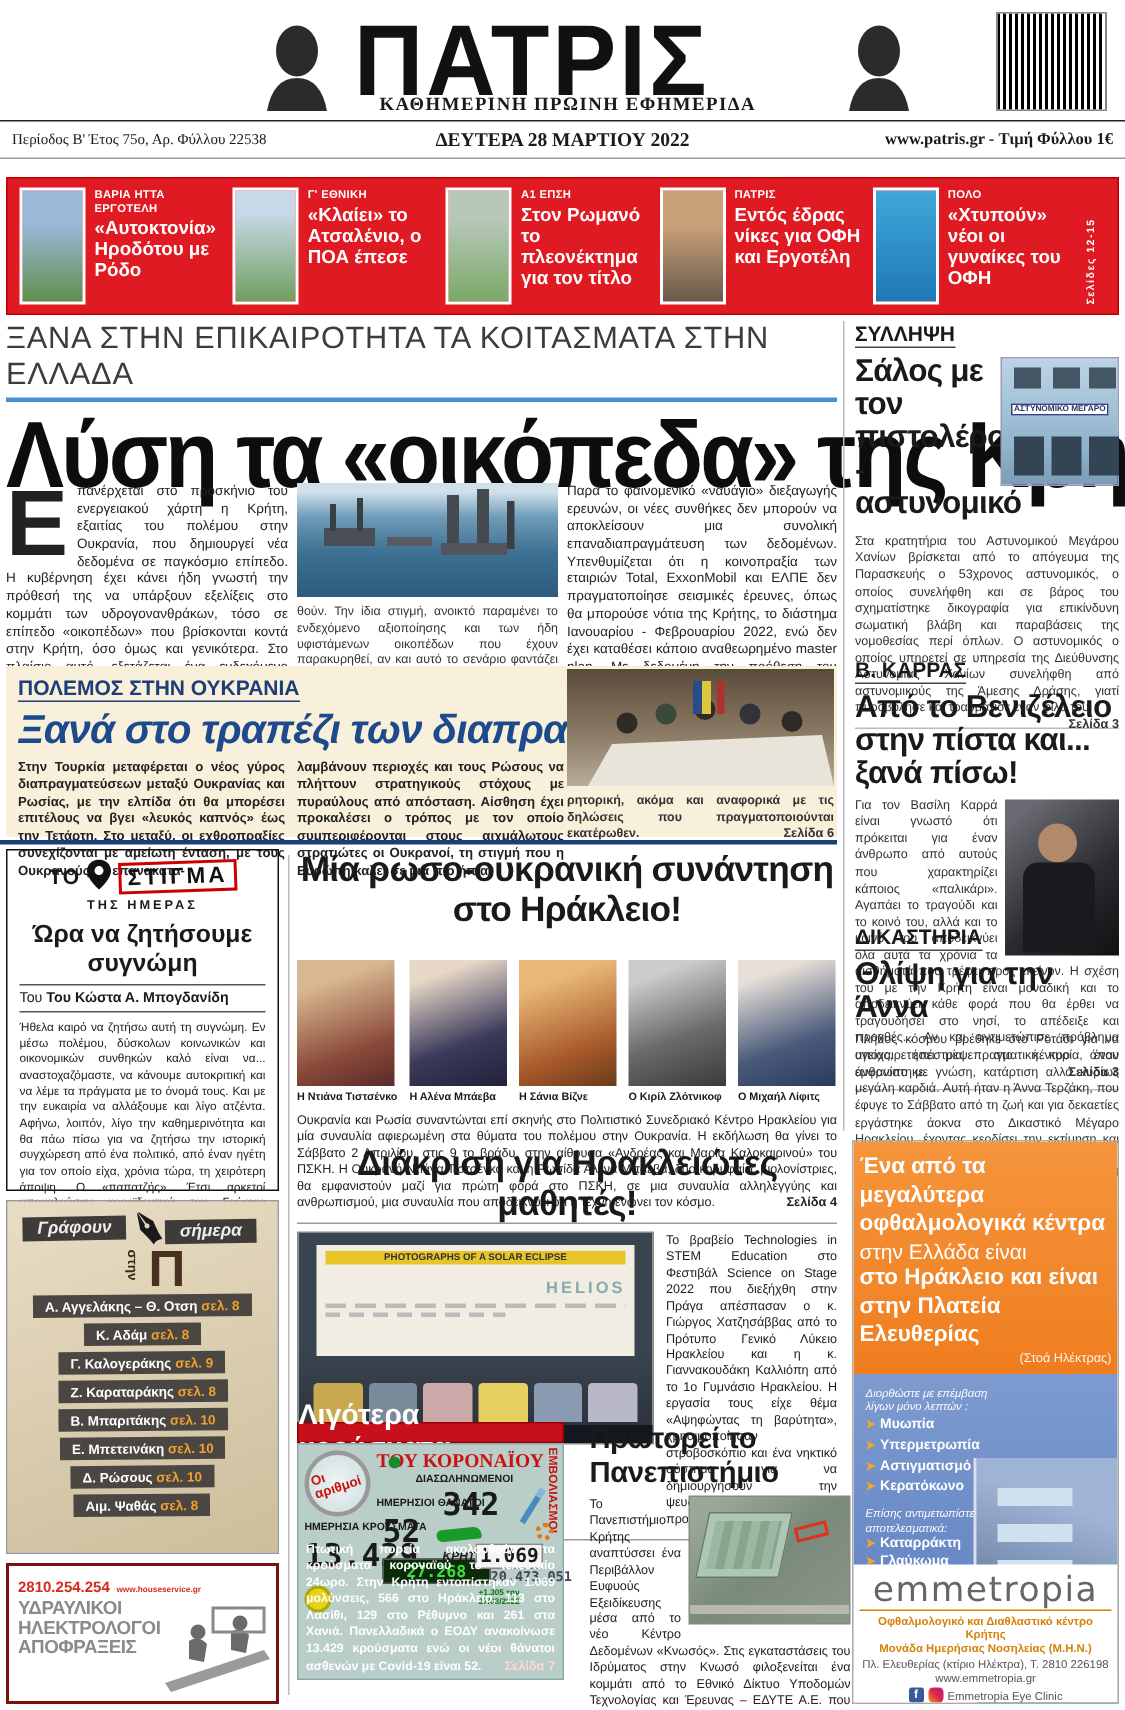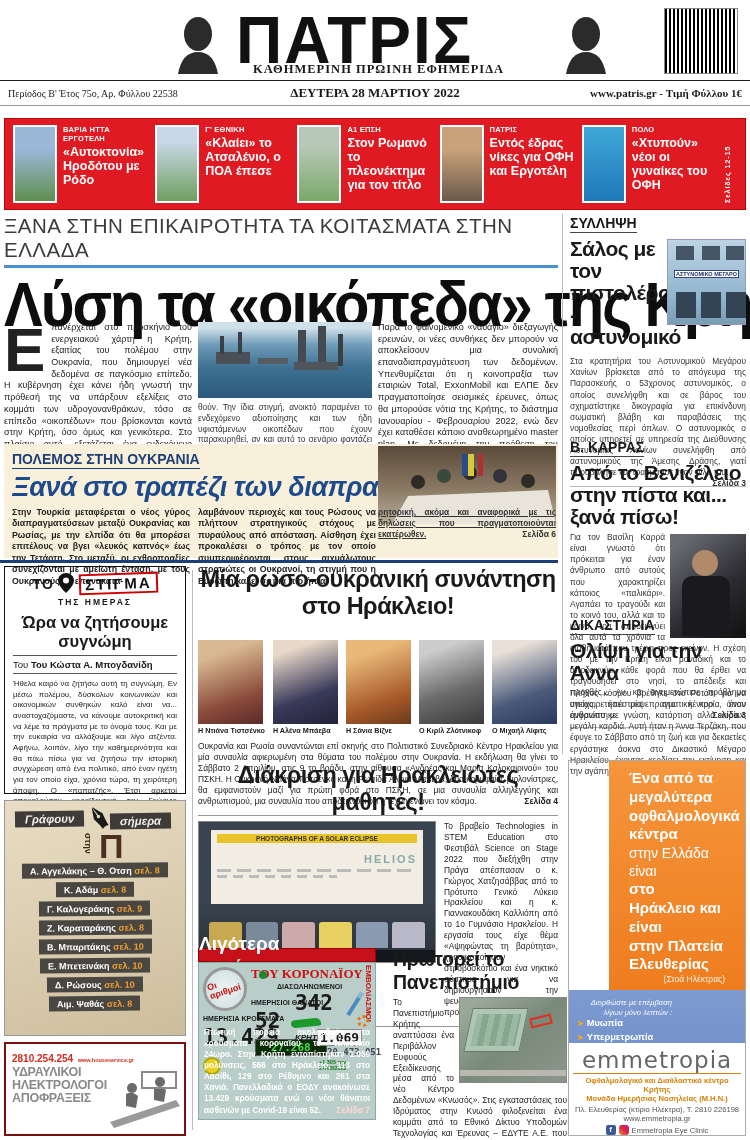--- a/index.html
+++ b/index.html
@@ -66,21 +66,21 @@
   .wban{background:#3f3b38;color:#eee;font-style:italic;font-weight:bold;font-size:11.5px;padding:2px 10px;display:inline-block;transform:rotate(-1deg);}
   .wrow{background:#4a4642;color:#fff;font-weight:bold;font-size:9px;padding:2.5px 8px;margin:4px auto;width:fit-content;transform:rotate(-.5deg);}
   .wrow .pg{color:#f0a030;}
   
   .house{border:2px solid #7a1010;padding:4px 6px;position:relative;background:#fff;}
   .house-t{color:#d42b1e;font-weight:900;font-size:23px;letter-spacing:-1px;line-height:.95;}
   .house-ph{color:#d42b1e;font-weight:bold;font-size:10px;}
   .house-s{color:#8a8a8a;font-weight:900;font-size:12.5px;line-height:1.05;letter-spacing:-.3px;}
   
   .eye{border:1px solid #aaa;overflow:hidden;}
-  .eye-orange{background:linear-gradient(180deg,#f5953c,#ef7d1f);color:#fff;padding:8px 20px 6px;margin-left:40px;}
+  .eye-orange{background:linear-gradient(180deg,#f5953c,#ef7d1f);color:#fff;padding:8px 4px 6px;}
   .eye-h1{font-size:15px;font-weight:bold;line-height:1.25;}
   .eye-h2{font-size:14px;line-height:1.3;}
   .eye-sub{font-size:8.5px;text-align:right;opacity:.9;}
   .eye-blue{background:linear-gradient(180deg,#7d9bd0,#5d7fc0);color:#fff;position:relative;}
   .eye-lbl{font-size:7.6px;font-style:italic;line-height:1.25;opacity:.95;}
   .eye-li{font-size:9.3px;font-weight:bold;line-height:1.5;}
   .arrow{color:#f5a623;font-size:8px;margin-right:3px;}
   .eye-foot{background:#fff;color:#555;text-align:center;padding:4px 4px 2px;}
   .eye-logo{font-size:23px;color:#666;letter-spacing:1px;font-family:"DejaVu Sans",sans-serif;}
   .eye-d{font-size:7.6px;color:#d4820a;font-weight:bold;text-align:center;}
@@ -195,21 +195,21 @@
       <circle cx="40" cy="36" r="7" fill="#2e2a26"></circle>
         <circle cx="66" cy="30" r="7" fill="#3a4a3a"></circle>
         <circle cx="92" cy="27" r="7" fill="#2e2a26"></circle>
         <circle cx="122" cy="30" r="7" fill="#32323a"></circle>
         <circle cx="150" cy="35" r="7" fill="#2e2a26"></circle>
       <rect x="84" y="8" width="6" height="22" fill="#2a4a8a"></rect>
         <rect x="90" y="8" width="6" height="22" fill="#d8c83a"></rect>
         <rect x="100" y="8" width="5" height="22" fill="#b03030"></rect>
     </svg>
   </div>
-  <div class="abs cap just" style="left:378px;top:507px;width:178px;text-decoration:underline;">
+  <div class="abs cap just" style="left:378px;top:528px;width:178px;">
     <span style="font-weight:bold;">ρητορική, ακόμα και αναφορικά με τις δηλώσεις που πραγματοποιούνται εκατέρωθεν.</span>
     <span class="pref">Σελίδα 6</span>
   </div>
   <div class="abs" style="left:0;top:560px;width:558px;height:3px;background:#1c3f77;"></div>
 
   <div class="abs vline" style="left:562px;top:214px;height:540px;"></div>
   <div class="abs vline" style="left:192px;top:570px;height:560px;"></div>
 
   <div class="abs" style="left:570px;top:214px;width:176px;">
     <div class="side-k">ΣΥΛΛΗΨΗ</div>
@@ -264,21 +264,21 @@
       <div class="eye-h1">στην Πλατεία Ελευθερίας</div>
       <div class="eye-sub">(Στοά Ηλέκτρας)</div>
     </div>
     <div class="eye-blue" style="height:198px;padding:8px 0 0 8px;">
       <div style="position:absolute;right:0;top:56px;width:96px;height:190px;background:linear-gradient(200deg,#9fb4d4 20%,#63799c 60%,#3e4a64);border-left:2px solid #dde;">
         <div style="position:absolute;left:10px;top:100px;width:60px;height:26px;background:linear-gradient(180deg,#f8d898,#e8a84c);"></div>
         <div style="position:absolute;left:14px;top:20px;width:50px;height:12px;background:#cfe0ee;"></div>
         <div style="position:absolute;left:14px;top:44px;width:50px;height:12px;background:#cfe0ee;"></div>
         <div style="position:absolute;left:14px;top:68px;width:50px;height:12px;background:#cfe0ee;"></div>
       </div>
-      <div class="eye-lbl" style="width:95px;text-align:right;">Διορθώστε με επέμβαση λίγων μόνο λεπτών :</div>
+      <div class="eye-lbl" style="width:95px;">Διορθώστε με επέμβαση λίγων μόνο λεπτών :</div>
       <div class="eye-li"><span class="arrow">➤</span><span>Μυωπία</span></div>
       <div class="eye-li"><span class="arrow">➤</span><span>Υπερμετρωπία</span></div>
       <div class="eye-li"><span class="arrow">➤</span><span>Αστιγματισμό</span></div>
       <div class="eye-li"><span class="arrow">➤</span><span>Κερατόκωνο</span></div>
       <div class="eye-lbl" style="width:78px;margin-top:6px;">Επίσης αντιμετωπίστε αποτελεσματικά:</div>
       <div class="eye-li" style="width:80px;line-height:1.25;"><span class="arrow">➤</span><span>Καταρράκτη</span></div>
       <div class="eye-li" style="width:80px;line-height:1.25;"><span class="arrow">➤</span><span>Γλαύκωμα</span></div>
       <div class="eye-li" style="width:80px;line-height:1.25;"><span class="arrow">➤</span><span>Προβλήματα Αισθητικής Οφθαλμολογίας</span></div>
       <div class="eye-li" style="width:80px;line-height:1.25;"><span class="arrow">➤</span><span>Αλλοιώσεις Ωχράς κηλίδας</span></div>
 

